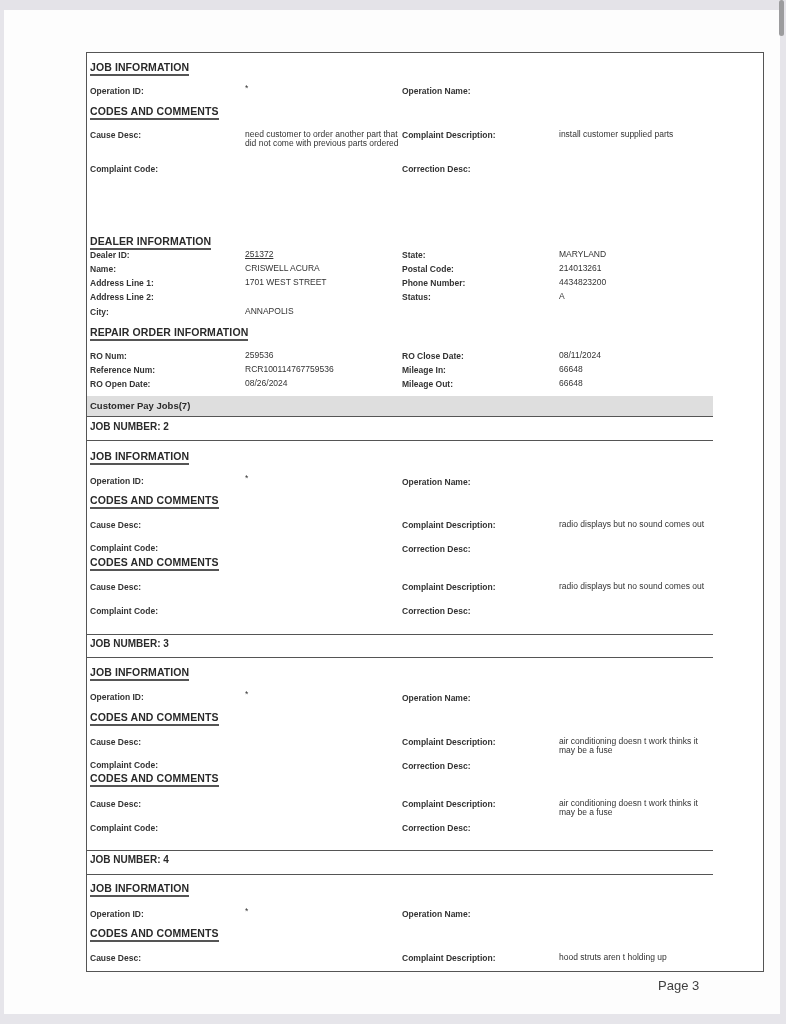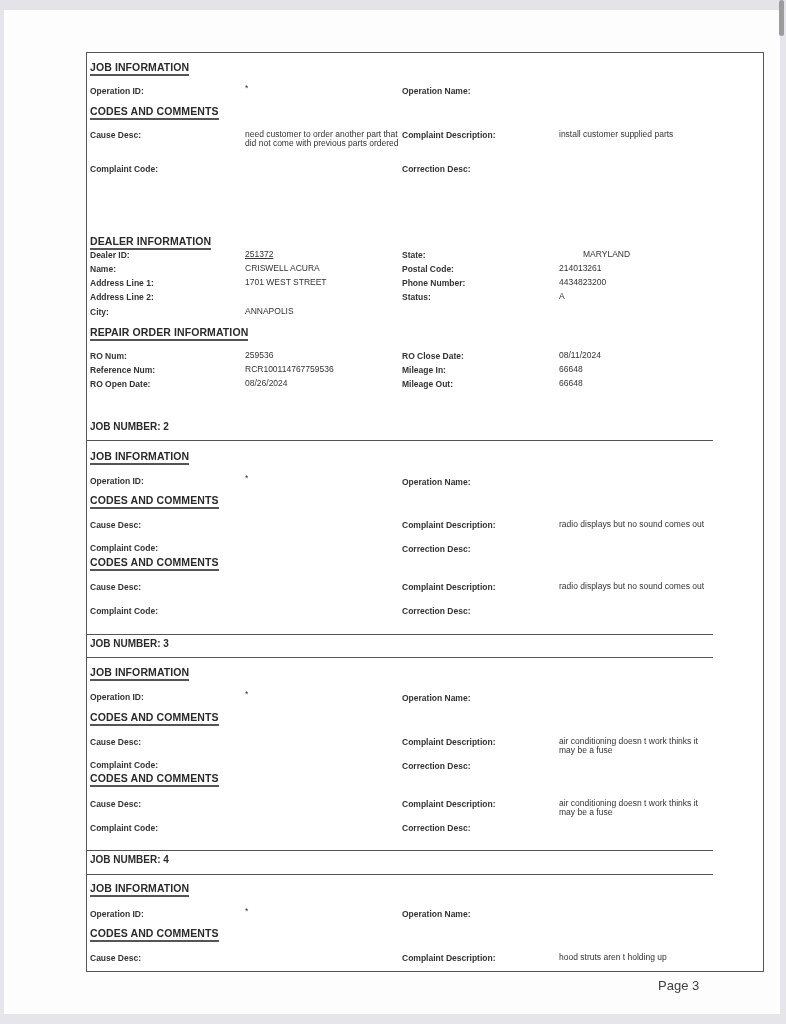--- a/index.html
+++ b/index.html
@@ -62,21 +62,21 @@
   <div class="lbl" style="left:3px;top:211px;">Name:</div>
   <div class="val" style="left:158px;top:211px;">CRISWELL ACURA</div>
   <div class="lbl" style="left:3px;top:225px;">Address Line 1:</div>
   <div class="val" style="left:158px;top:225px;">1701 WEST STREET</div>
   <div class="lbl" style="left:3px;top:239px;">Address Line 2:</div>
   <div class="val" style="left:158px;top:239px;"></div>
   <div class="lbl" style="left:3px;top:254px;">City:</div>
   <div class="val" style="left:158px;top:254px;">ANNAPOLIS</div>
 
   <div class="lbl" style="left:315px;top:197px;">State:</div>
-  <div class="val" style="left:496px;top:197px;text-align:right;">MARYLAND</div>
+  <div class="val" style="left:472px;top:197px;text-align:right;">MARYLAND</div>
   <div class="lbl" style="left:315px;top:211px;">Postal Code:</div>
   <div class="val" style="left:472px;top:211px;">214013261</div>
   <div class="lbl" style="left:315px;top:225px;">Phone Number:</div>
   <div class="val" style="left:472px;top:225px;">4434823200</div>
   <div class="lbl" style="left:315px;top:239px;">Status:</div>
   <div class="val" style="left:472px;top:239px;">A</div>
 
   <div class="sec-h" style="top:273px;">REPAIR ORDER INFORMATION</div>
   <div class="lbl" style="left:3px;top:298px;">RO Num:</div>
   <div class="val" style="left:158px;top:298px;">259536</div>
@@ -84,20 +84,23 @@
   <div class="val" style="left:158px;top:312px;">RCR100114767759536</div>
   <div class="lbl" style="left:3px;top:326px;">RO Open Date:</div>
   <div class="val" style="left:158px;top:326px;">08/26/2024</div>
   <div class="lbl" style="left:315px;top:298px;">RO Close Date:</div>
   <div class="val" style="left:472px;top:298px;">08/11/2024</div>
   <div class="lbl" style="left:315px;top:312px;">Mileage In:</div>
   <div class="val" style="left:472px;top:312px;">66648</div>
   <div class="lbl" style="left:315px;top:326px;">Mileage Out:</div>
   <div class="val" style="left:472px;top:326px;">66648</div>
 
+  <div class="band" style="top:343px;height:20px;background:#dedede;">
+    <div class="band-text" style="left:3px;top:4px;font-size:9.5px;">Customer Pay Jobs(7)</div>
+  </div>
 
   <div class="jobnum" style="top:368px;">JOB NUMBER: 2</div>
   <div class="hline" style="top:387px;"></div>
   <div class="sec-h" style="top:397px;">JOB INFORMATION</div>
   <div class="lbl" style="left:3px;top:423px;">Operation ID:</div>
   <div class="val" style="left:158px;top:421px;">*</div>
   <div class="lbl" style="left:315px;top:424px;">Operation Name:</div>
 
   <div class="sec-h" style="top:441px;">CODES AND COMMENTS</div>
   <div class="lbl" style="left:3px;top:467px;">Cause Desc:</div>

